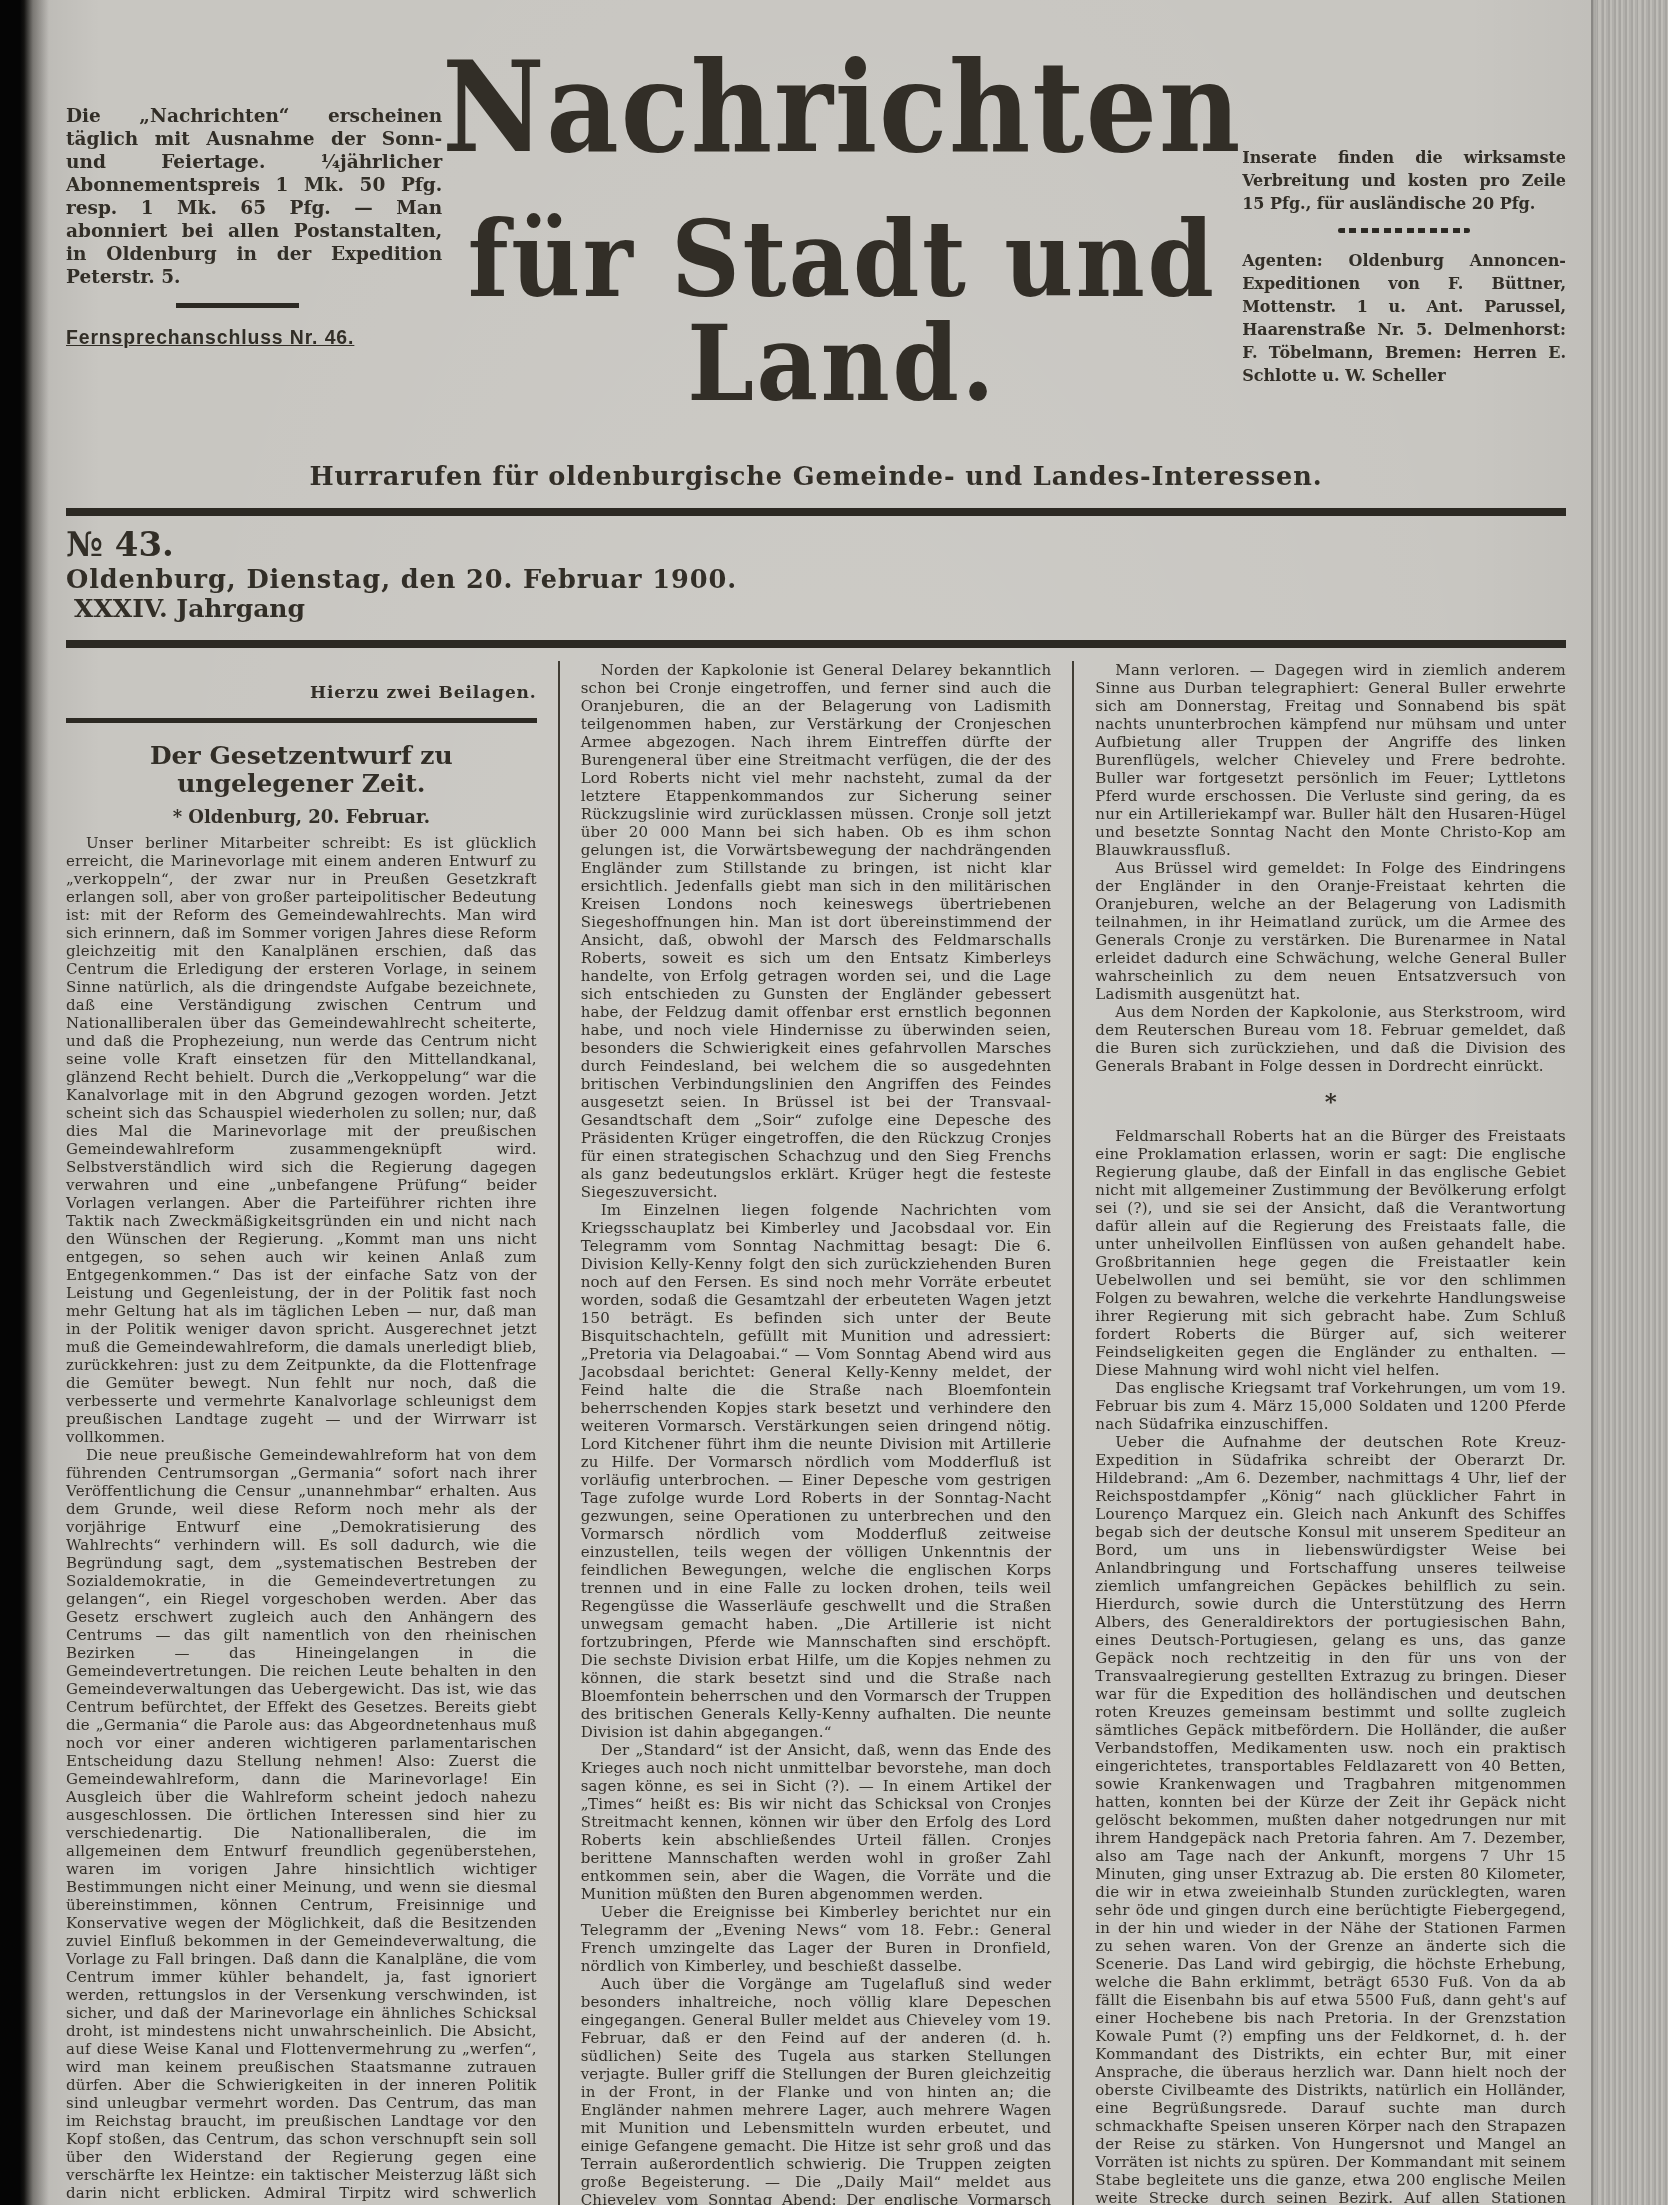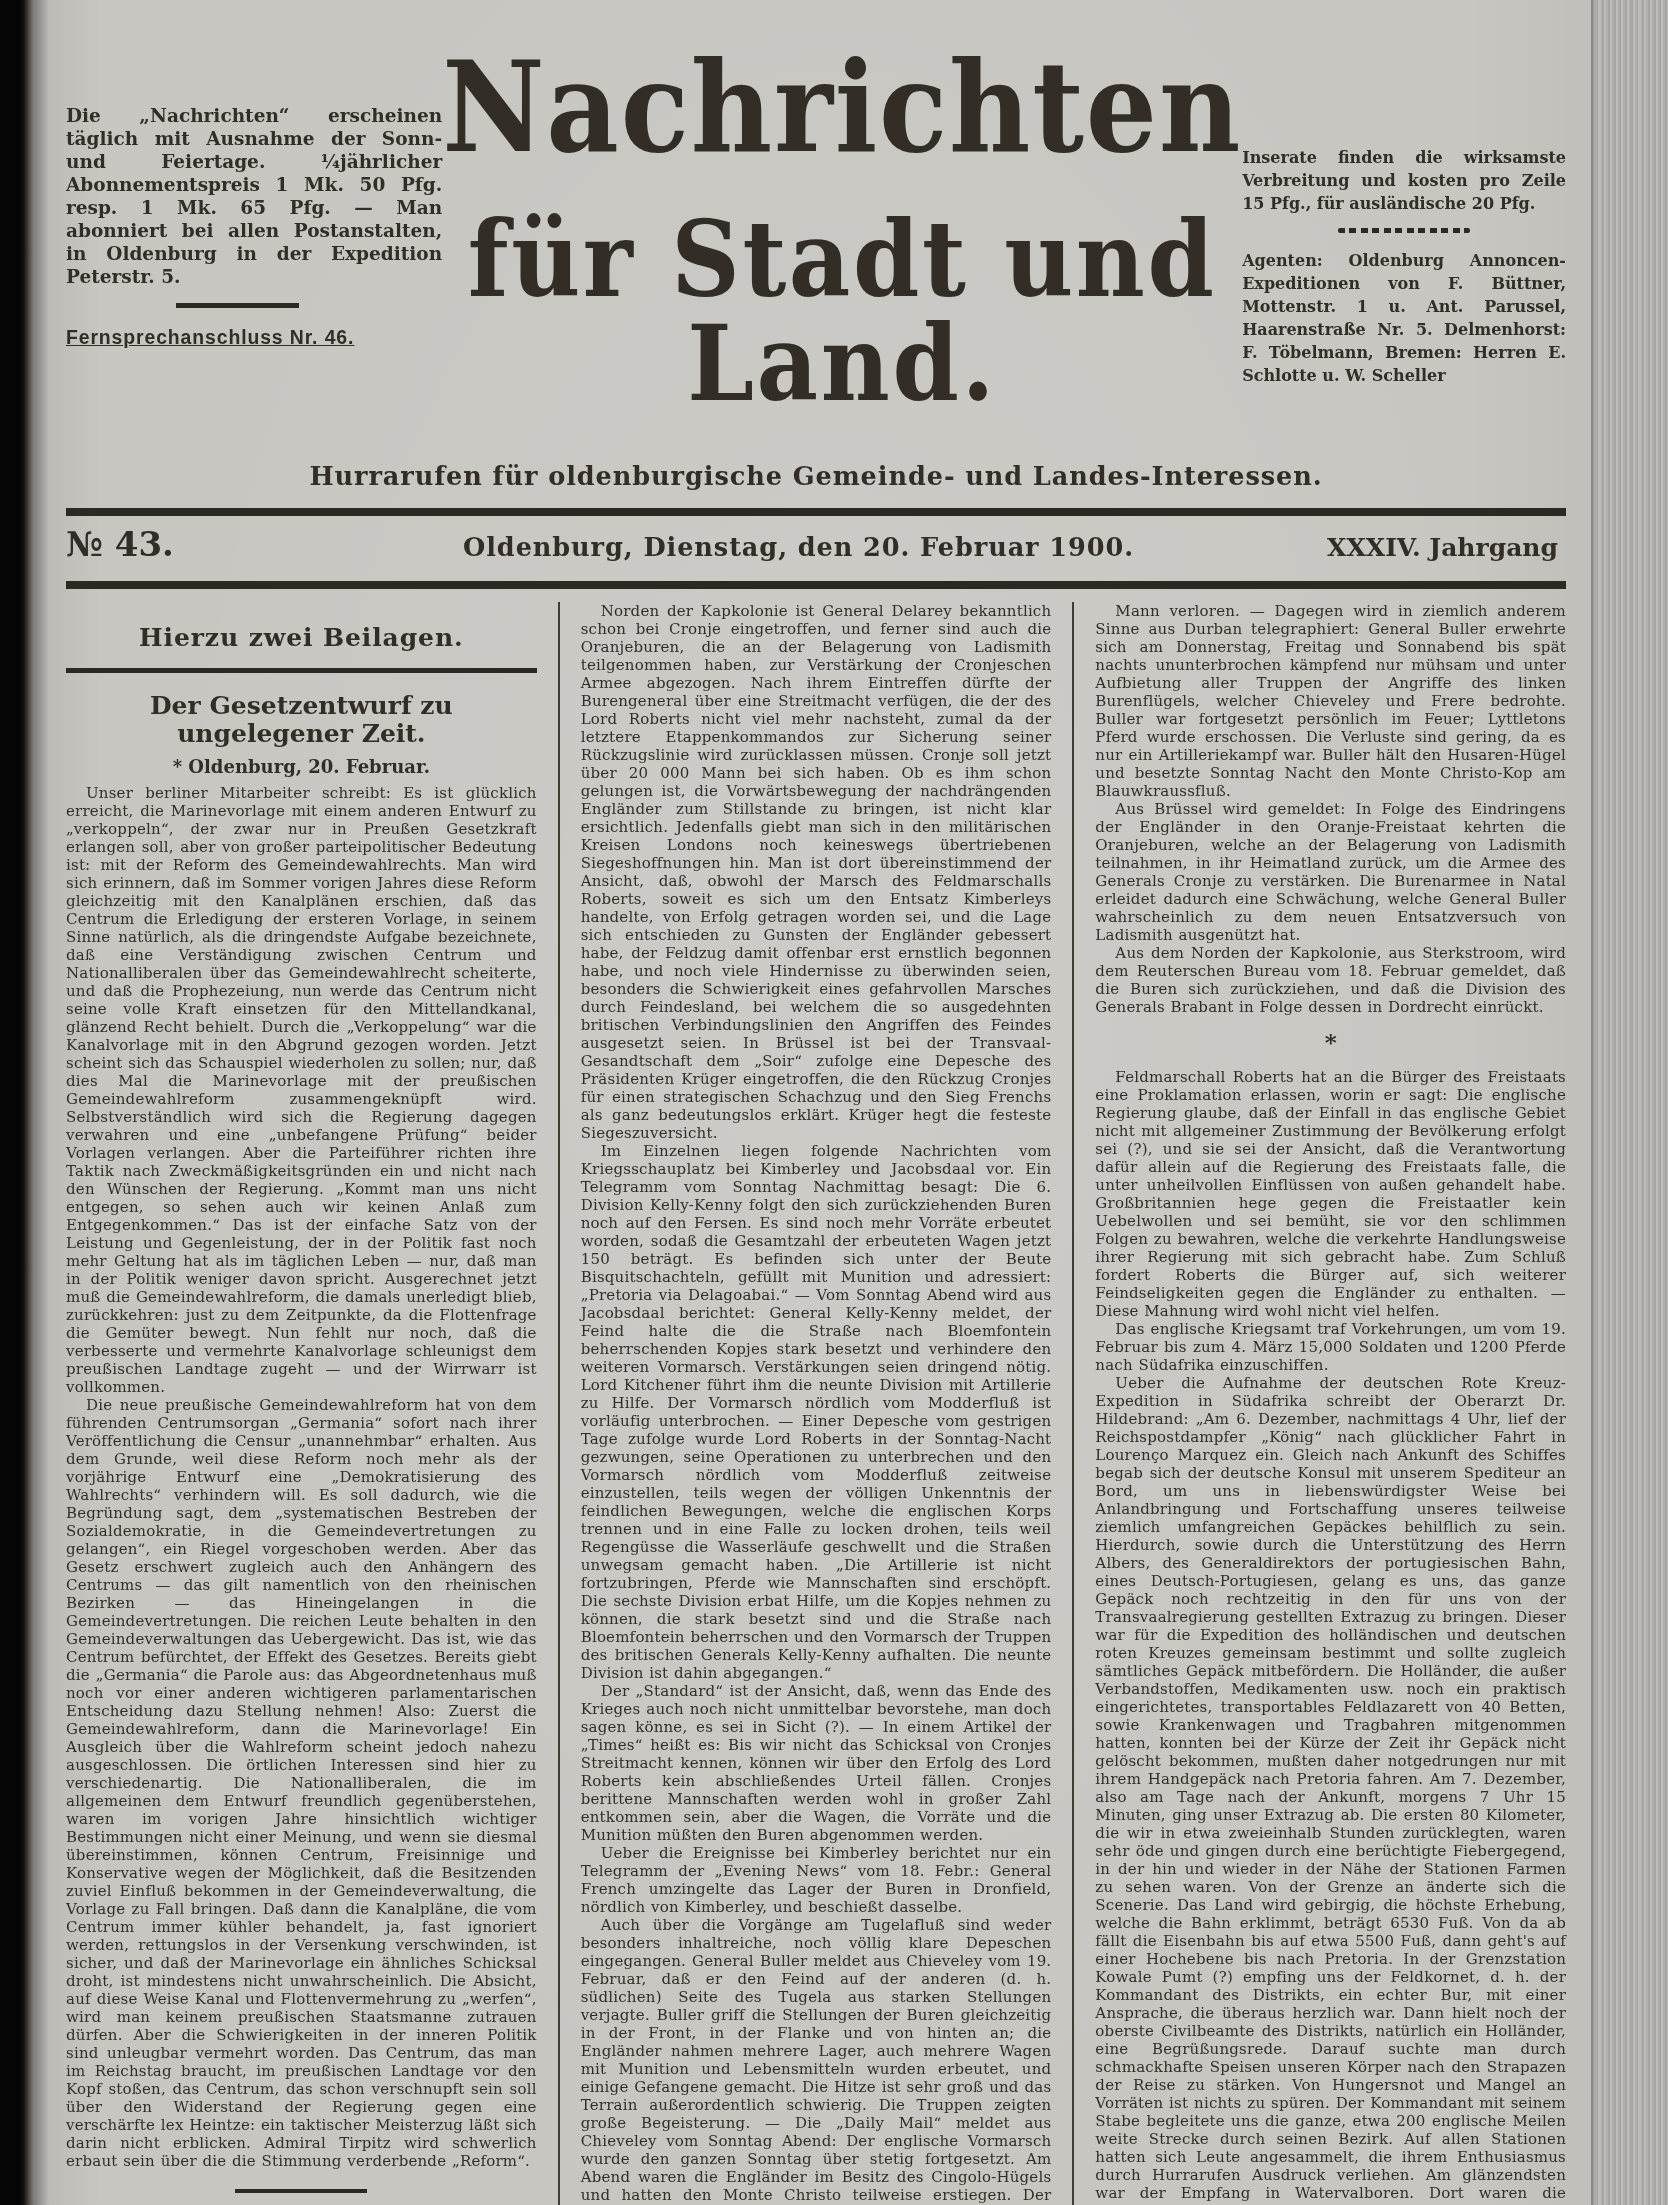--- a/index.html
+++ b/index.html
@@ -38,32 +38,32 @@
   .box-rule{height:5.3px;background:#2c2923;width:123px;margin:15px 0 17.6px 110px;}
   .phone{font-family:"Liberation Sans", sans-serif;font-size:19.4px;letter-spacing:0.9px;text-decoration:underline;}
   .squiggle{height:4.4px;width:132px;margin:13.2px auto 16px auto;
     background:repeating-linear-gradient(90deg,#2c2923 0 7px,rgba(0,0,0,0) 7px 11.5px);border-radius:2.2px;}
   .title-wrap{flex:1;text-align:center;}
   .title-1{font-size:112px;line-height:1;font-weight:700;letter-spacing:1.8px;margin-top:51px;
     font-family:"DejaVu Serif",serif;transform:scaleY(1.12);}
   .title-2{font-size:95px;line-height:1;font-weight:700;letter-spacing:2.6px;margin-top:53px;transform:scaleY(1.1);}
   .subtitle{text-align:center;font-size:25.6px;font-weight:700;margin-top:55px;letter-spacing:0.9px;}
   .rule-heavy{height:8px;background:#2c2923;margin-top:17px;}
-  .date-row{display:flex;align-items:baseline;margin-top:8px;}
+  .date-row{display:flex;align-items:baseline;margin-top:8px;flex-direction:column;}
   .issue-no{width:212px;font-size:34px;font-weight:700;}
   .dateline-center{flex:1;text-align:center;font-size:25.6px;font-weight:700;letter-spacing:0.9px;}
   .volume{width:247px;text-align:center;font-size:25px;font-weight:700;}
 
   
   .columns{display:flex;margin-top:13.2px;min-height:1614px;}
   .col{width:479px;}
   .col + .col{border-left:2.2px solid #403c34;padding-left:21px;margin-left:21px;}
   .body-para{margin:0;text-align:justify;font-size:15px;line-height:18px;text-indent:20px;
     letter-spacing:0.2px;word-spacing:0.7px;}
-  .supplement{ text-align:center;font-size:25px;font-weight:700;margin:21px 0 0 0;letter-spacing:0.9px;}
+  .supplement{ text-align:right;font-size:17px;font-weight:700;margin:21px 0 0 0;letter-spacing:0.9px;}
   .col-rule{height:4.9px;background:#2c2923;margin:16px 0 19.4px 0;}
   .headline-1{text-align:center;font-size:25px;line-height:28px;font-weight:700;margin:0 0 8px 0;}
   .art-dateline{text-align:center;font-size:18px;font-weight:700;margin:0 0 6.2px 0;}
   .short-rule{height:4px;width:132px;background:#2c2923;margin:19.4px auto 17.6px auto;}
   .star-sep{text-align:center;font-size:23px;font-weight:700;margin:12.3px 0;}
 </style>
 </head>
 <body>
 
 <div class="page">

